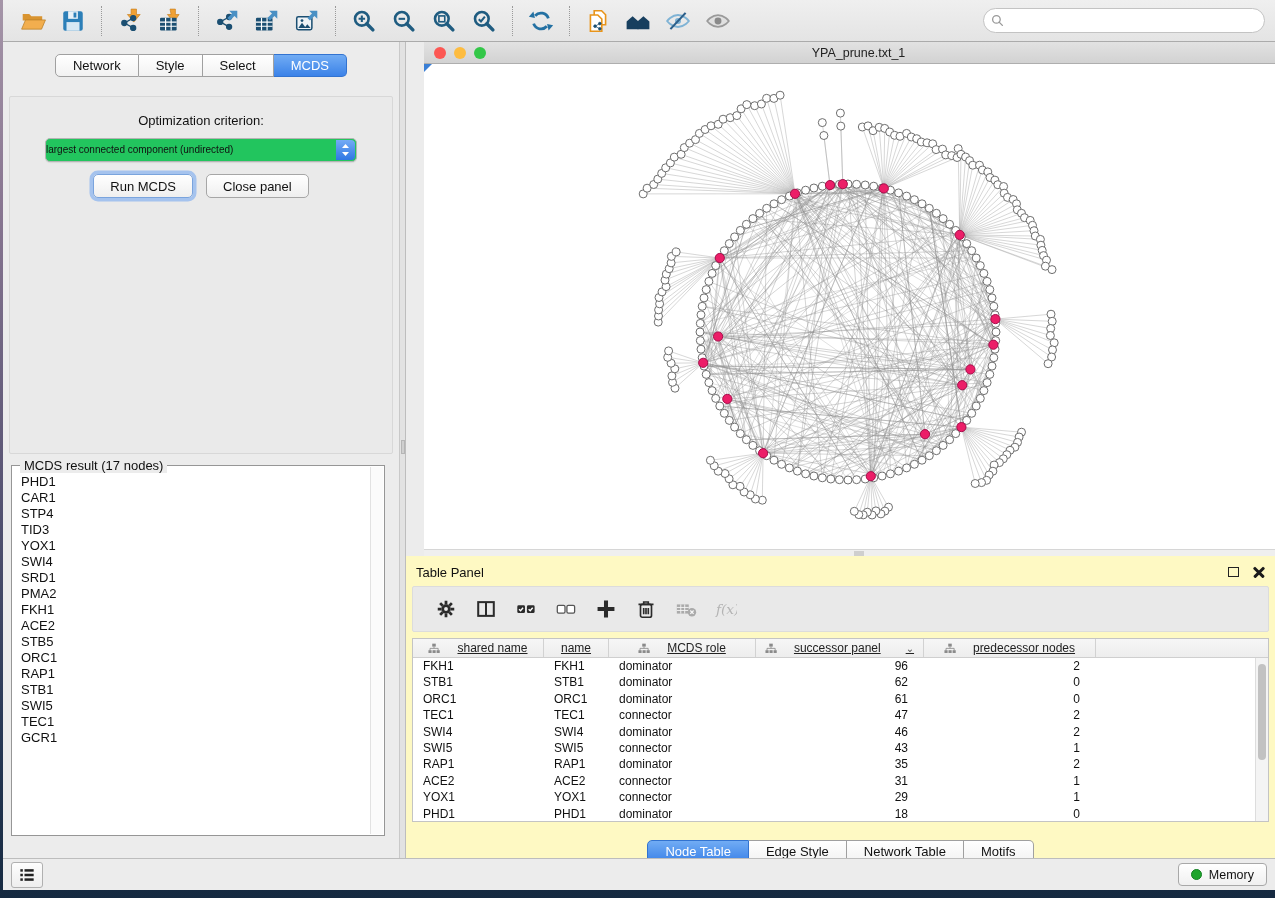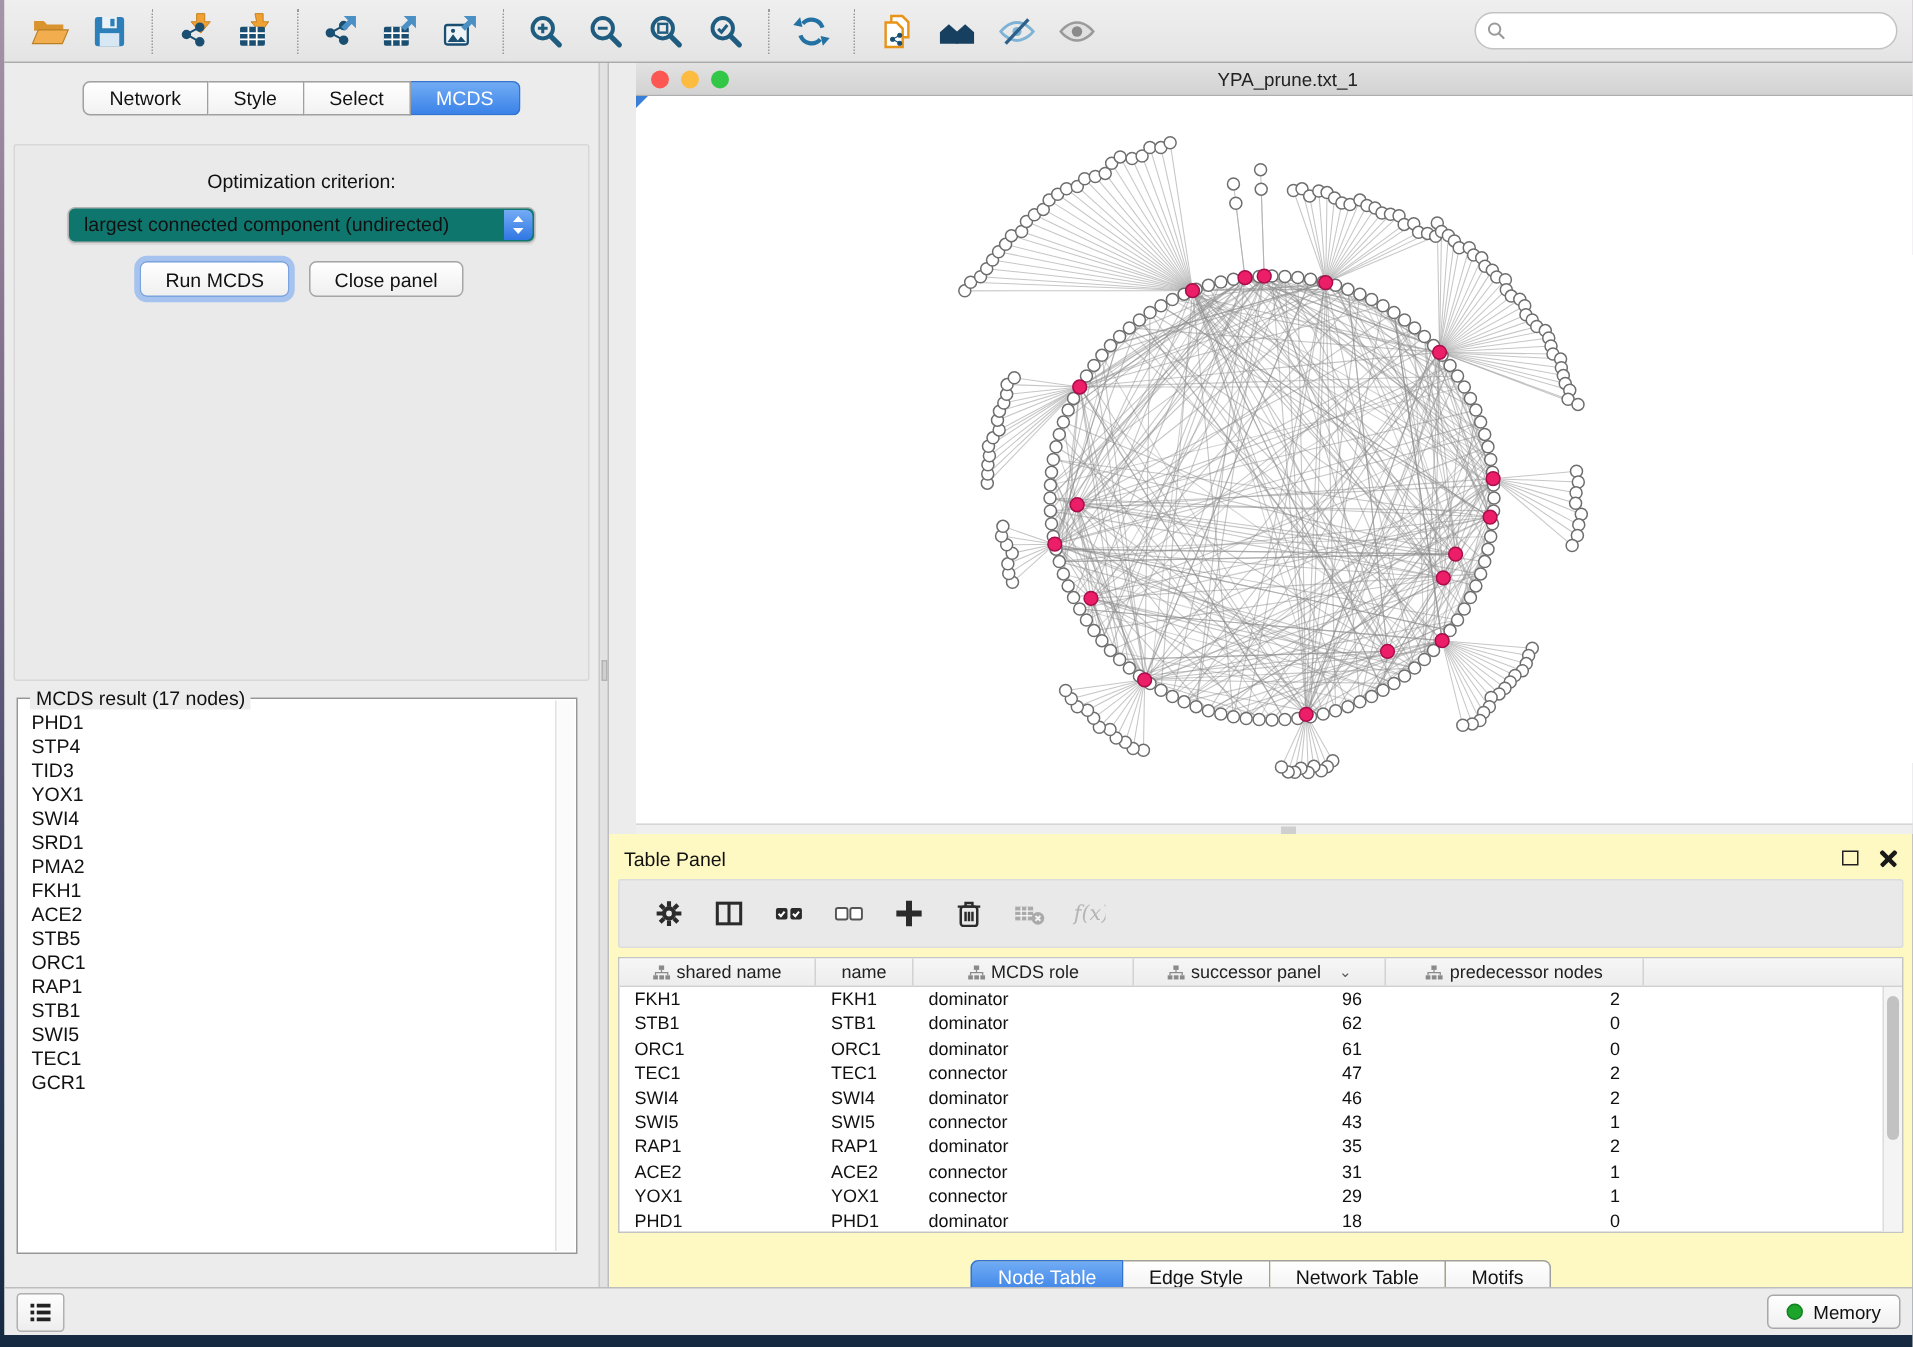--- a/index.html
+++ b/index.html
@@ -34,22 +34,22 @@
 
   .seg-bar { display:flex; justify-content:center; margin-top:12px; }
   .seg { height:23px; line-height:21px; padding:0 17px; font-size:13px; background:linear-gradient(#ffffff,#f2f2f2);
     border:1px solid #a0a0a0; border-left:none; color:#111; }
   .seg:first-child { border-left:1px solid #a0a0a0; border-radius:5px 0 0 5px; }
   .seg:last-child { border-radius:0 5px 5px 0; }
   .seg.sel { background:linear-gradient(#71acf4,#3b82e8); border-color:#3273d0; color:#fff; }
 
   .cp-card { position:absolute; left:6px; right:6px; top:54px; height:358px; background:#eaeaea; border:1px solid #d8d8d8; border-radius:2px; }
   .opt-label { text-align:center; margin-top:16px; font-size:13px; color:#111; }
-  .combo { position:relative; margin:10px auto 0; width:312px; height:24px; background:#0f766e;
-    border:1px solid #b4b4b4; border-radius:5px; font-size:13px; line-height:22px; padding-left:10px; color:#111;
+  .combo { position:relative; margin:10px auto 0; width:312px; height:24px; background:#22c55e;
+    border:1px solid #b4b4b4; border-radius:5px; font-size:10px; line-height:22px; color:#111;
     box-shadow:0 1px 1px rgba(0,0,0,.08); }
   .combo-step { position:absolute; right:1px; top:1px; bottom:1px; width:19px; border-radius:0 4px 4px 0;
     background:linear-gradient(#74abf5,#2f77e3); display:flex; align-items:center; justify-content:center; }
   .btn-row { display:flex; justify-content:center; gap:13px; margin-top:12px; }
   .aqua-btn { height:24px; padding:0 16px; font:13px "Liberation Sans",sans-serif; color:#111;
     background:linear-gradient(#ffffff,#efefef); border:1px solid #a6a6a6; border-radius:5px; }
   .aqua-btn.focused { box-shadow:0 0 0 3.5px rgba(108,163,240,.55); border-color:#7aa4dd; }
 
   .result-box { position:absolute; left:8px; top:423px; width:374px; height:371px; border:1px solid #969696; background:#fff; }
   .result-legend { position:absolute; top:-8px; left:8px; background:#ececec; padding:0 4px; font-size:13px; color:#111; }
@@ -77,22 +77,22 @@
 
   
   .table-panel { position:absolute; left:403px; top:556px; width:869px; height:302px; background:#fef9c3; }
   .tp-toolbar { height:46px; margin:4px 6px 0; background:#e9e9e9; border:1px solid #dcdcdc; border-radius:2px;
     display:flex; align-items:center; padding-left:16px; }
   .tp-btn { width:34px; height:34px; display:flex; align-items:center; justify-content:center; margin-right:6px; }
   .tp-btn svg { width:22px; height:22px; }
   .tp-btn.disabled { opacity:.55; }
   .grid-box { position:absolute; left:6px; top:82px; width:857px; height:184px; background:#fff; border:1px solid #c4c4c4; }
   .grid-head { display:flex; height:19px; background:linear-gradient(#f6f6f6,#ededed); border-bottom:1px solid #cfcfcf; }
-  .gh-cell { display:flex; align-items:center; justify-content:center; gap:4px; font-size:12px; color:#222;
-    border-right:1px solid #d2d2d2; position:relative; }
+  .gh-cell { display:flex; align-items:center; justify-content:center; gap:17px; font-size:12px; color:#222;
+    border-right:1px solid #d2d2d2; position:relative;text-decoration:underline; }
   .gh-cell svg { width:12px; height:11px; }
   .sort-chev { font-size:10px; color:#555; margin-left:8px; }
   .grid-body { position:absolute; left:0; top:19px; right:13px; bottom:0; overflow:hidden; }
   .grid-row { display:flex; height:16.4px; font-size:12px; color:#111; }
   .gc { line-height:16.4px; white-space:nowrap; overflow:hidden; }
   .gc.num { text-align:right; padding-right:16px; }
   .gc.txt { padding-left:10px; }
   .grid-vscroll { position:absolute; right:0; top:19px; bottom:0; width:13px; background:#f4f4f4; border-left:1px solid #ddd; }
   .grid-vscroll .thumb { position:absolute; left:2px; top:6px; width:8px; height:96px; background:#c2c2c2; border-radius:4px; }
   .tp-tabs { position:absolute; left:0; right:0; top:272px; display:flex; justify-content:center; }
@@ -299,20 +299,21 @@
       <div class="btn-row">
         <button class="aqua-btn focused">Run MCDS</button>
         <button class="aqua-btn">Close panel</button>
       </div>
     </div>
 
     <div class="result-box">
       <span class="result-legend">MCDS result (17 nodes)</span>
       <div class="result-list" id="mcds-list">
           <div>PHD1</div>
+          <div>CAR1</div>
           <div>STP4</div>
           <div>TID3</div>
           <div>YOX1</div>
           <div>SWI4</div>
           <div>SRD1</div>
           <div>PMA2</div>
           <div>FKH1</div>
           <div>ACE2</div>
           <div>STB5</div>
           <div>ORC1</div>

